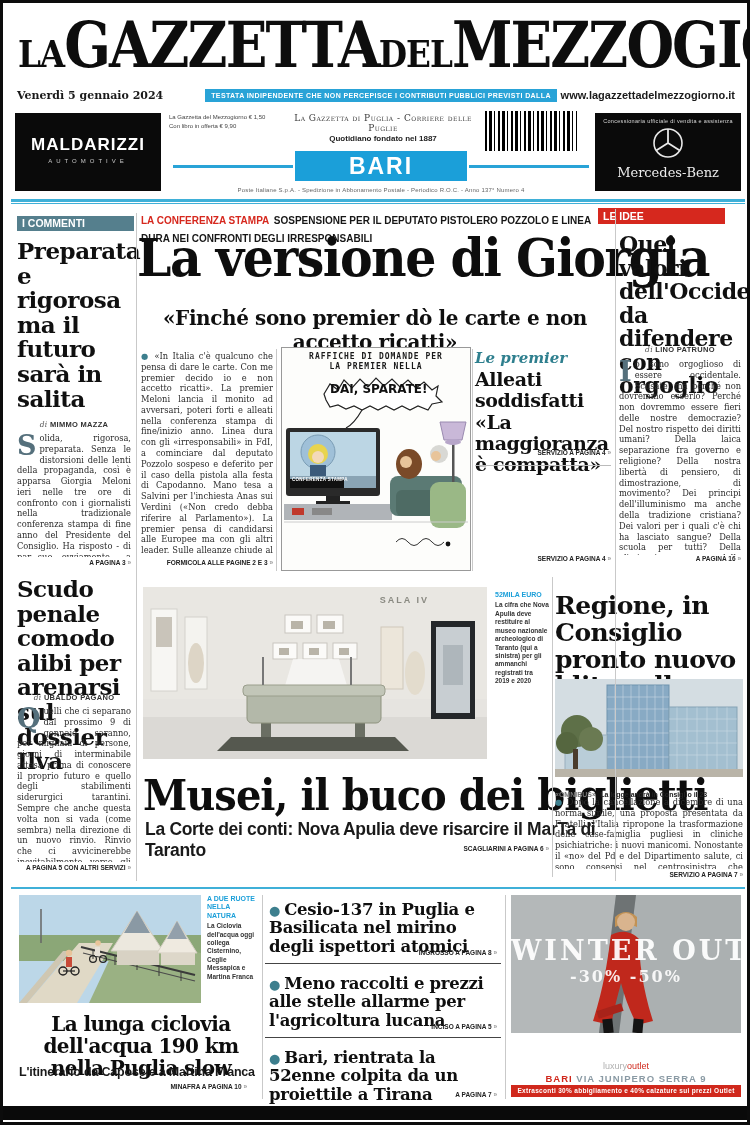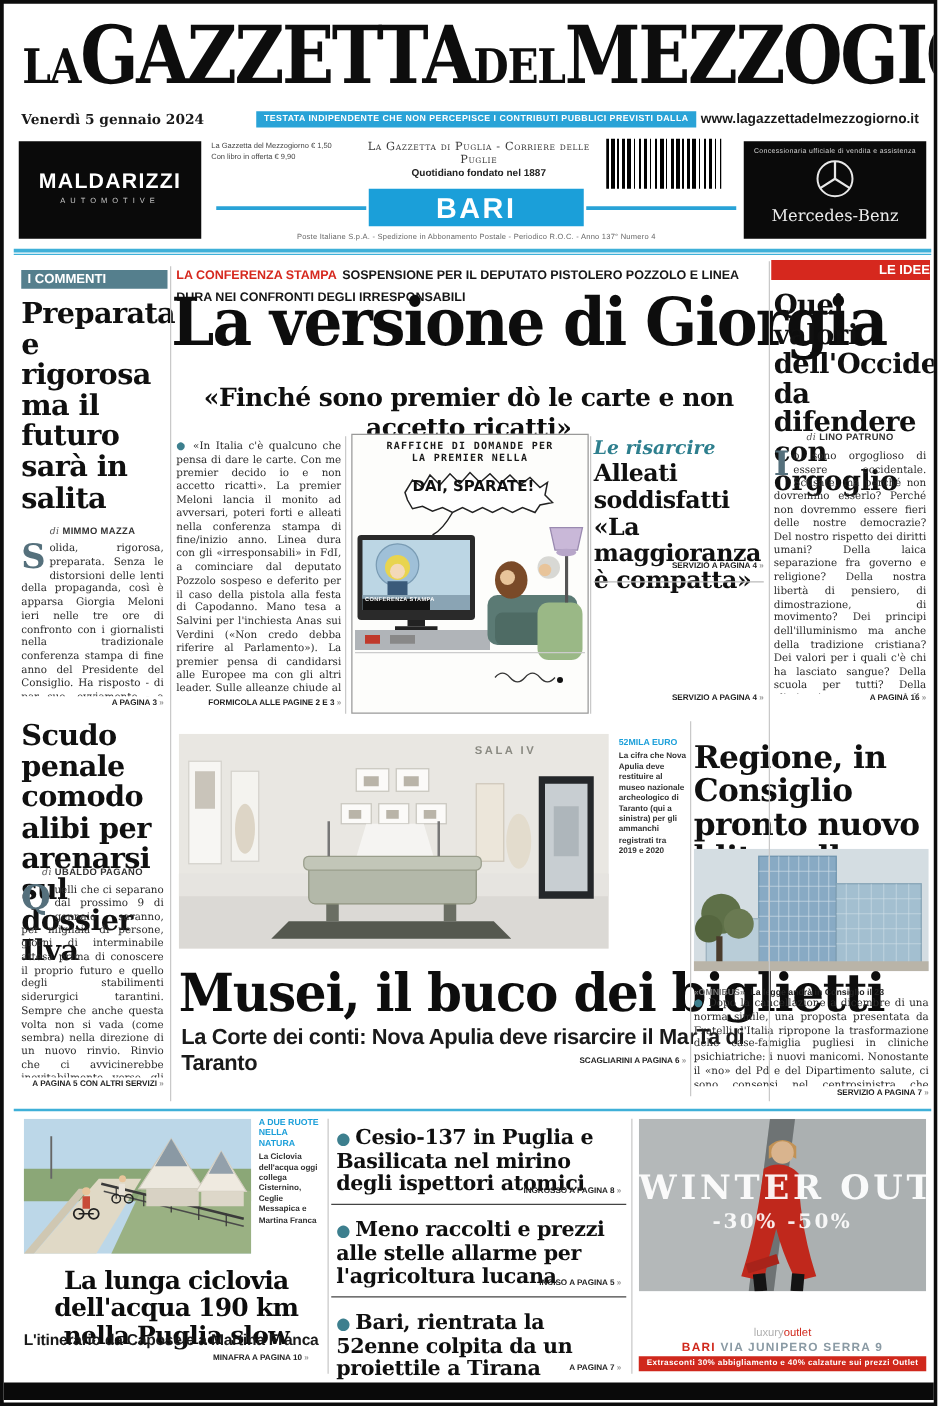--- a/index.html
+++ b/index.html
@@ -155,21 +155,21 @@
     <div class="mb-brand">Mercedes-Benz</div>
   </div>
 
   <div class="abs teal-rule" style="left:8px;top:196px;width:734px;height:3px;"></div>
   <div class="abs teal-rule" style="left:8px;top:200px;width:734px;height:1px;"></div>
 
   <div class="abs" style="left:138px;top:207px;width:470px;">
     <span class="kicker-label">LA CONFERENZA STAMPA</span>
     <span class="kicker-text">SOSPENSIONE PER IL DEPUTATO PISTOLERO POZZOLO E LINEA DURA NEI CONFRONTI DEGLI IRRESPONSABILI</span>
   </div>
-  <div class="abs section-bar-red" style="left:614px;top:205px;width:122px;text-align:right;">LE IDEE</div>
+  <div class="abs section-bar-red" style="left:595px;top:205px;width:122px;">LE IDEE</div>
   <div class="abs section-bar-teal" style="left:14px;top:213px;width:112px;">I COMMENTI</div>
 
   <div class="abs main-headline" style="left:134px;top:226px;width:476px;">La versione di Giorgia</div>
   <div class="abs main-subhead" style="left:134px;top:303px;width:476px;">«Finché sono premier dò le carte e non accetto ricatti»</div>
 
   <div class="abs col-headline" style="left:14px;top:236px;width:116px;font-size:23px;">Preparata e rigorosa ma il futuro sarà in salita</div>
   <div class="abs byline" style="left:14px;top:417px;width:114px;">
     <span class="di">di</span>
     <span>MIMMO MAZZA</span>
   </div>
@@ -236,21 +236,21 @@
       <ellipse cx="169" cy="70" rx="8" ry="3" fill="#b7a6c9"></ellipse>
 
       <line x1="0" y1="150" x2="184" y2="150" stroke="#ccc" stroke-width="1"></line>
       <path d="M112,170 q6,-7 12,0 t12,0 t12,0 t12,0" fill="none" stroke="#333" stroke-width="1"></path>
       <circle cx="164" cy="172" r="2.4" fill="#111"></circle>
     </svg>
     <div class="abs bubble-text" style="left:48px;top:34px;">DAI, SPARATE!</div>
     <div class="abs tv-label" style="left:10px;top:129px;">CONFERENZA STAMPA</div>
   </div>
 
-  <div class="abs reaz-label" style="left:472px;top:346px;">Le risarcire</div>
+  <div class="abs reaz-label" style="left:472px;top:346px;">Le premier</div>
   <div class="abs reaz-title" style="left:472px;top:366px;width:136px;">Alleati soddisfatti «La maggioranza è compatta»</div>
   <div class="abs pageref" style="left:472px;top:446px;width:136px;">
     <span>SERVIZIO A PAGINA 4</span> <span class="arr">»</span>
   </div>
   <div class="abs hrule" style="left:472px;top:462px;width:136px;"></div>
   <div class="abs pageref" style="left:472px;top:552px;width:136px;">
     <span>SERVIZIO A PAGINA 4</span> <span class="arr">»</span>
   </div>
 
   <div class="abs col-headline" style="left:616px;top:230px;width:122px;font-size:22px;">Quei valori dell'Occidente da difendere con orgoglio</div>

